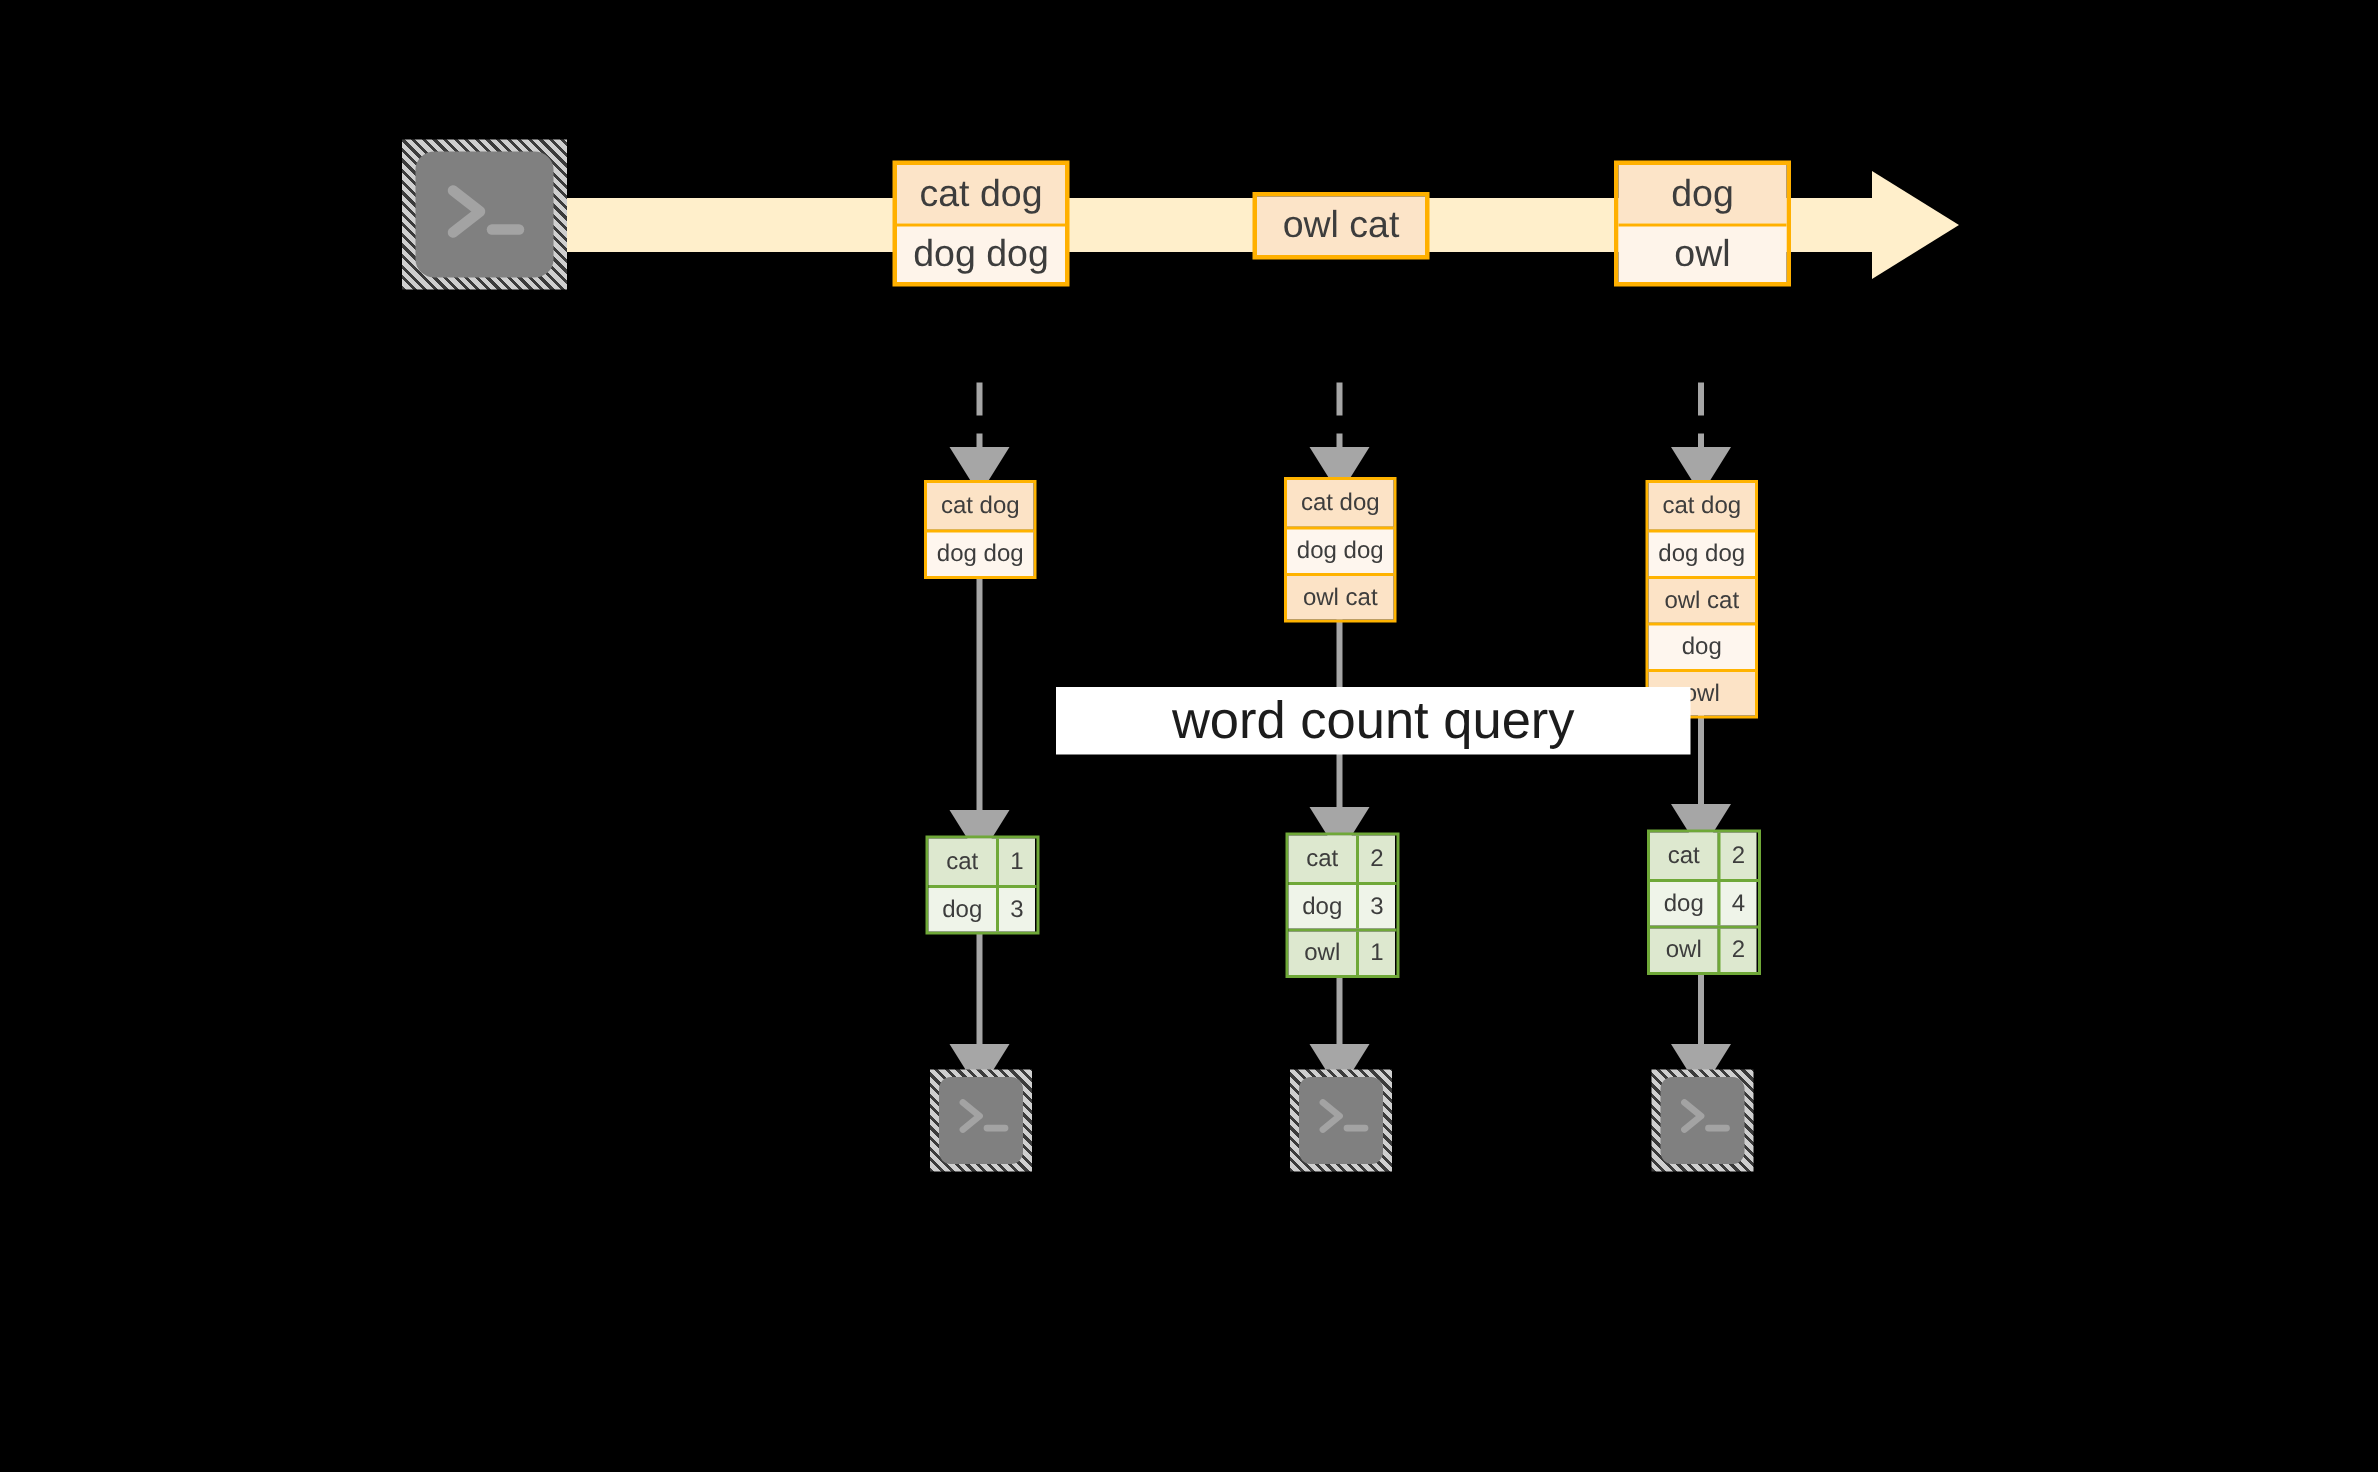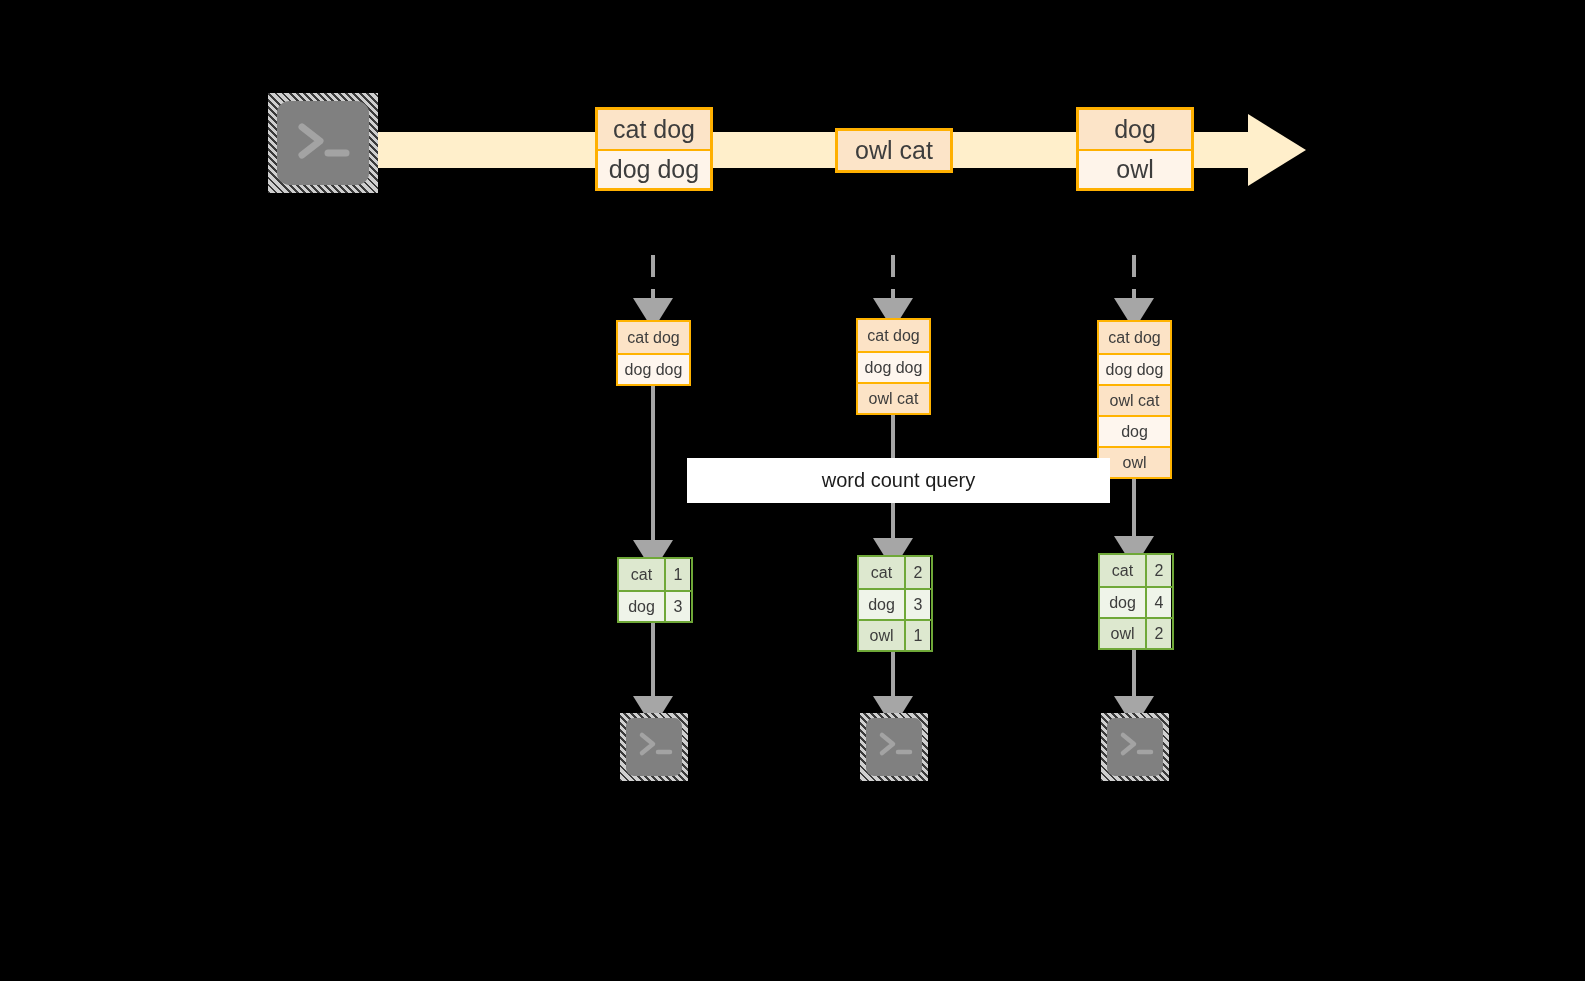--- a/index.html
+++ b/index.html
@@ -122,21 +122,21 @@
   </div>
 
   <div class="stack" style="left:1097px;top:320px;width:75px;">
     <div class="cell odd">cat dog</div>
     <div class="cell even">dog dog</div>
     <div class="cell odd">owl cat</div>
     <div class="cell even">dog</div>
     <div class="cell odd">owl</div>
   </div>
 
-  <div class="qlabel" style="left:687px;top:458px;width:423px;height:45px;font-size:20px;">
+  <div class="qlabel" style="left:704px;top:458px;width:423px;height:45px;font-size:35px;">
     <span>word count query</span>
   </div>
 
   <div class="counts" style="left:617px;top:557px;width:76px;">
     <div class="row odd">
       <div class="k">cat</div>
       <div class="v">1</div>
     </div>
     <div class="row even">
       <div class="k">dog</div>

